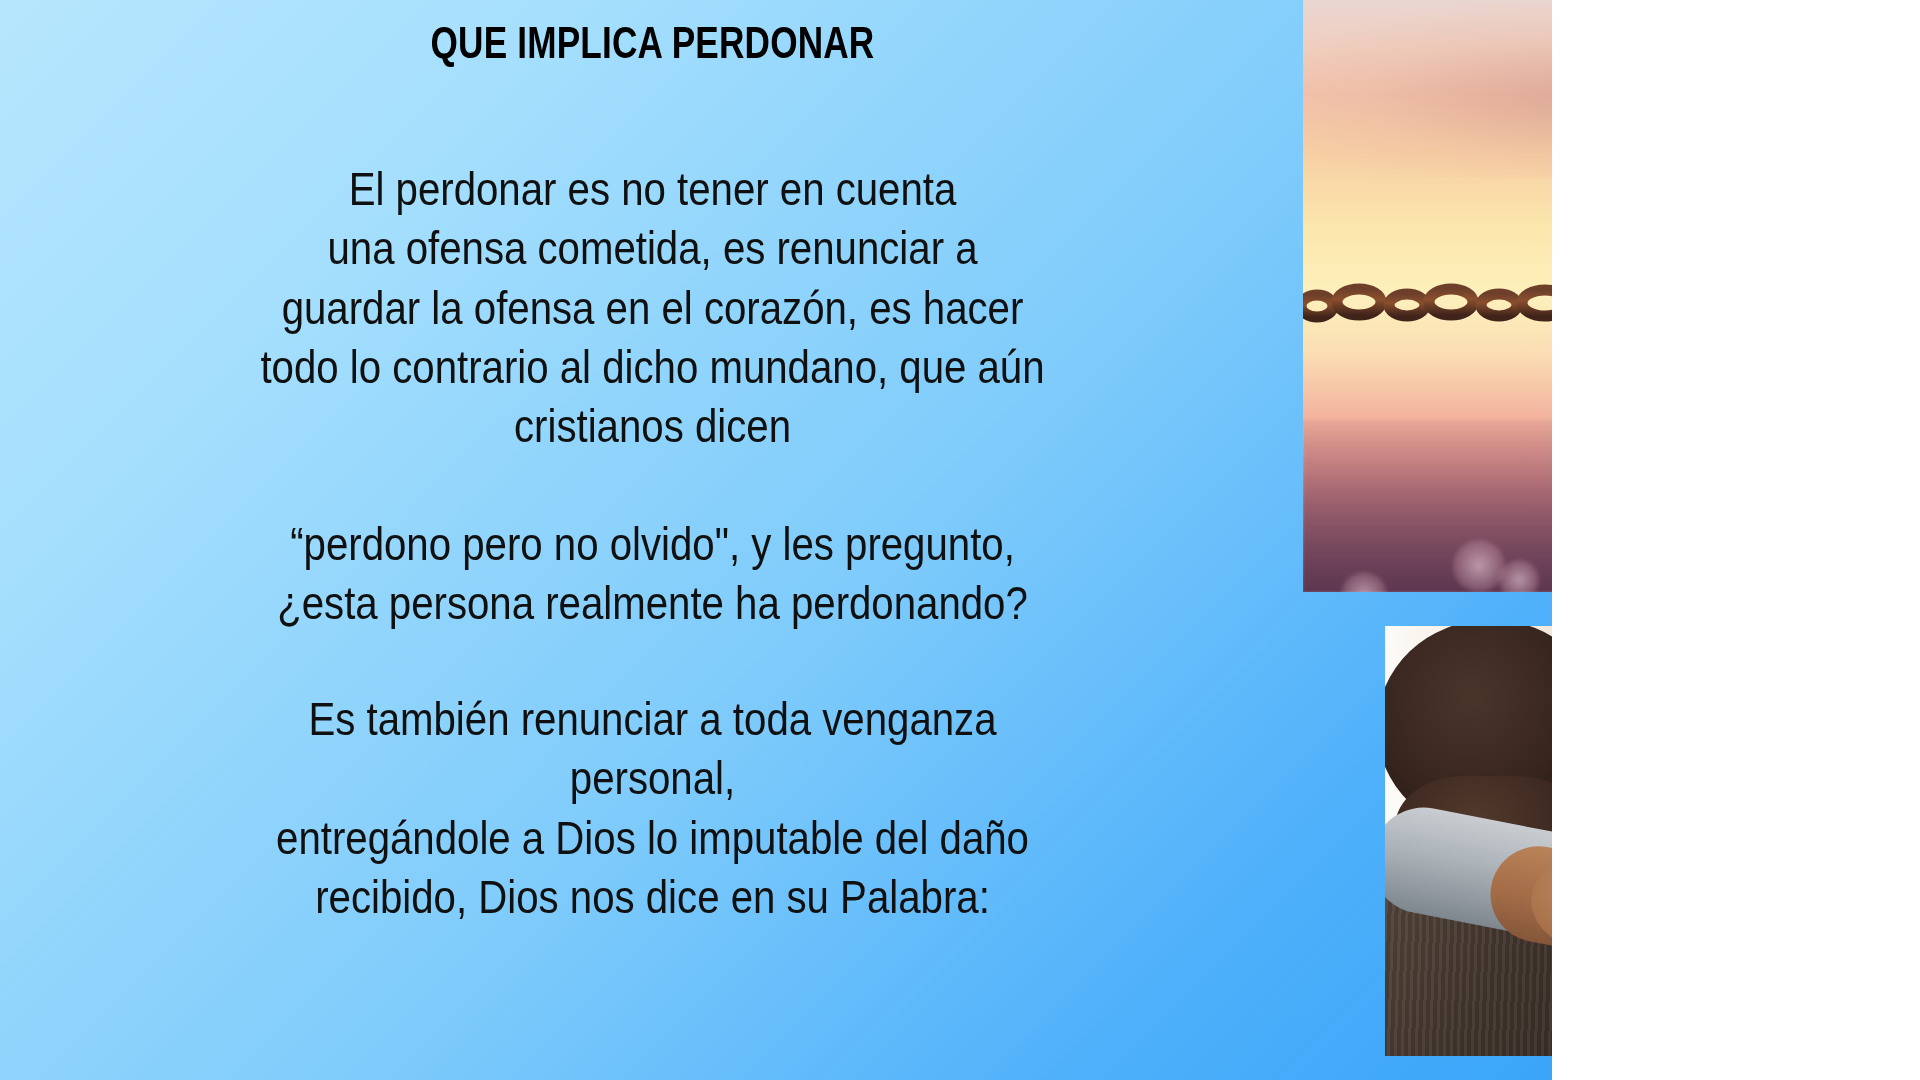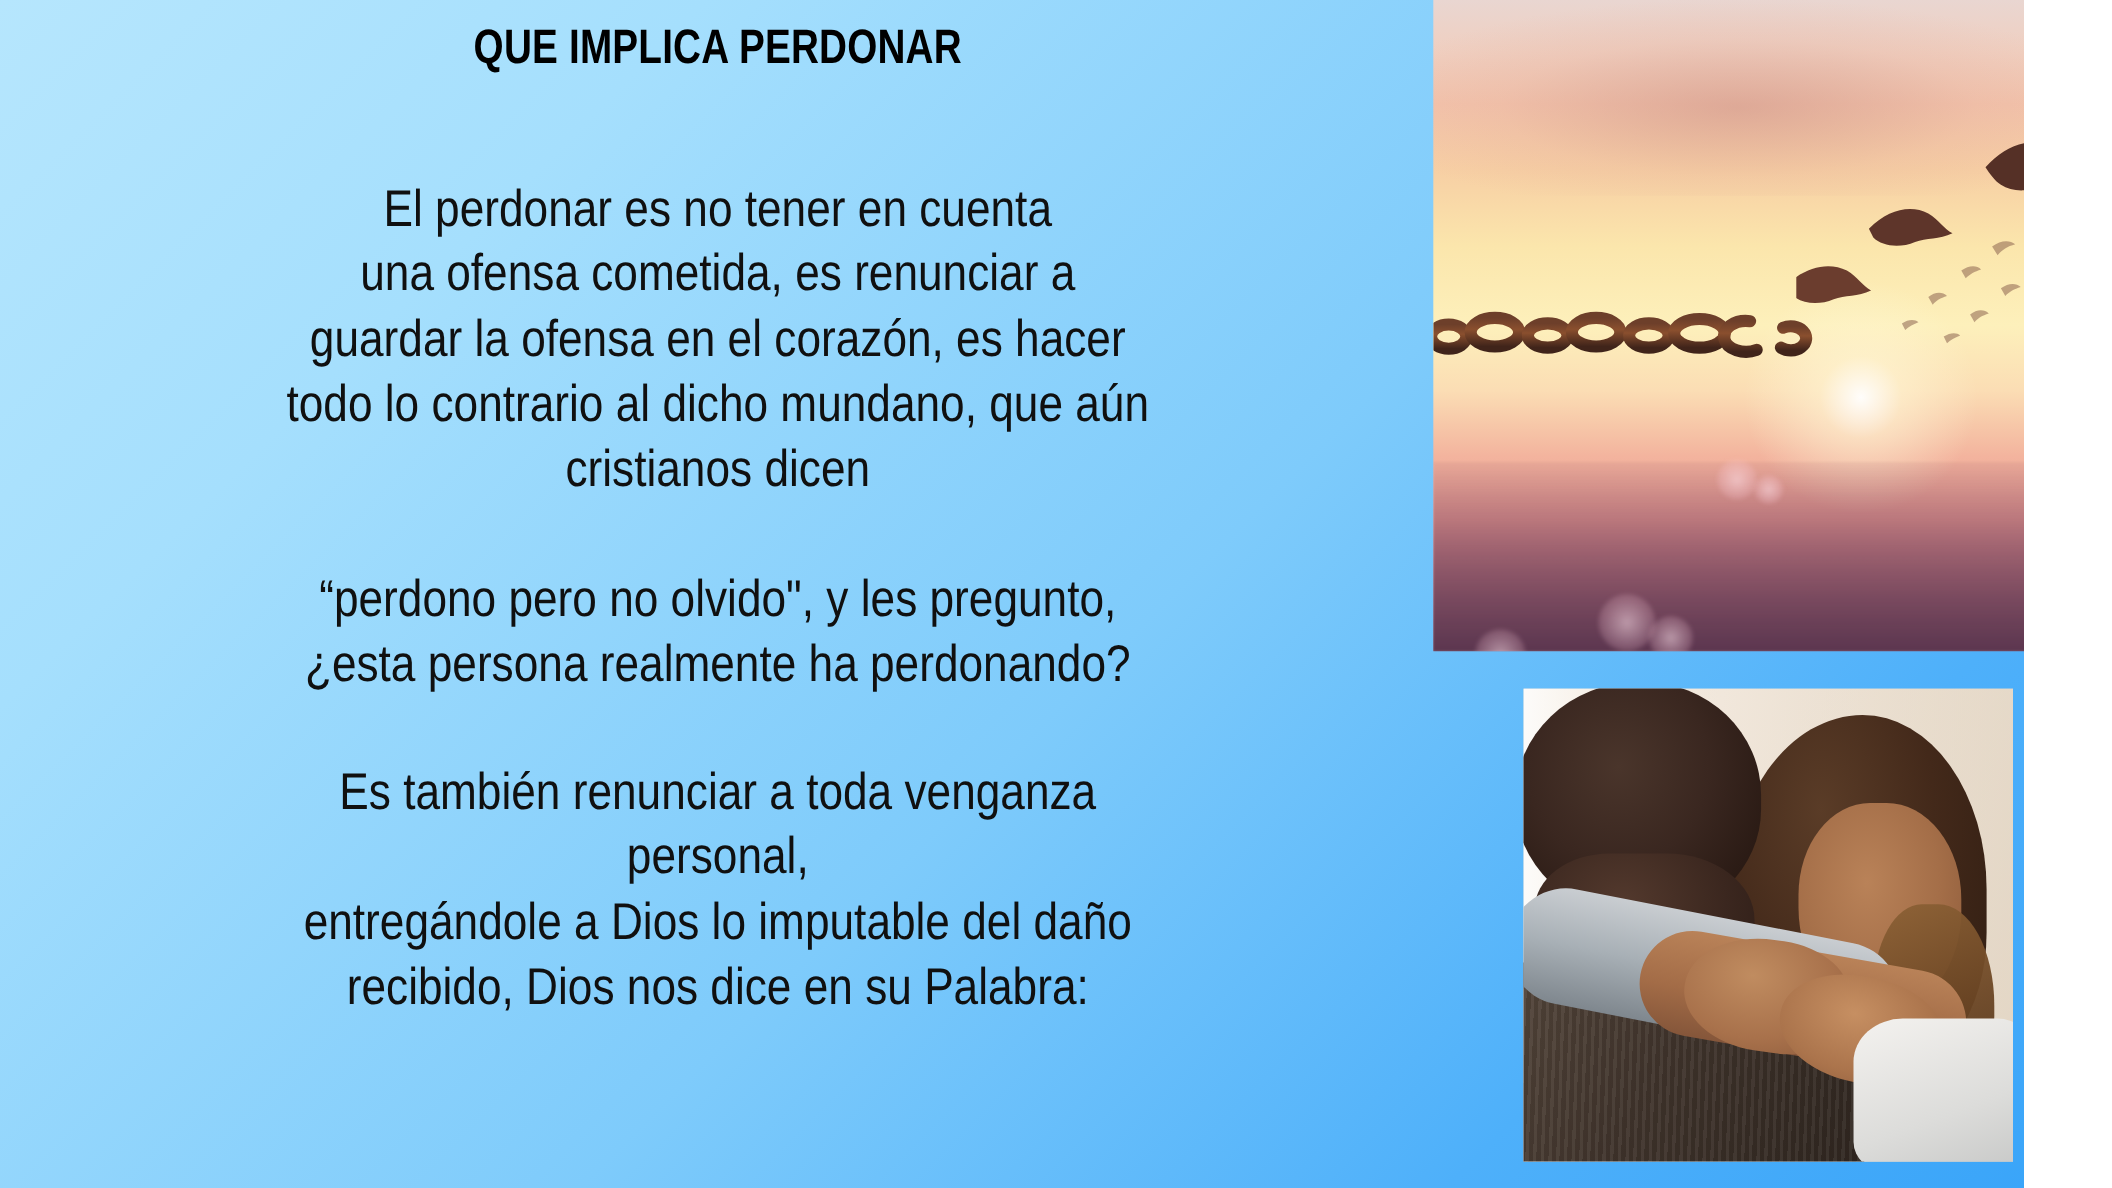--- a/index.html
+++ b/index.html
@@ -3,21 +3,21 @@
 <meta charset="utf-8">
 <title>Que Implica Perdonar</title>
 <style>
   html, body {
     margin: 0;
     padding: 0;
     background: #ffffff;
   }
   .slide {
     position: relative;
-    width: 1840px;
+    width: 1552px;
     height: 1080px;
     overflow: hidden;
     background: linear-gradient(135deg, #b6e6fd 0%, #a5dffd 22%, #7ecbfb 55%, #4eb0fa 82%, #3aa5f9 100%);
     font-family: "Liberation Sans", "DejaVu Sans", sans-serif;
   }
 
   
   .text-col {
     position: absolute;
     left: 70px;

